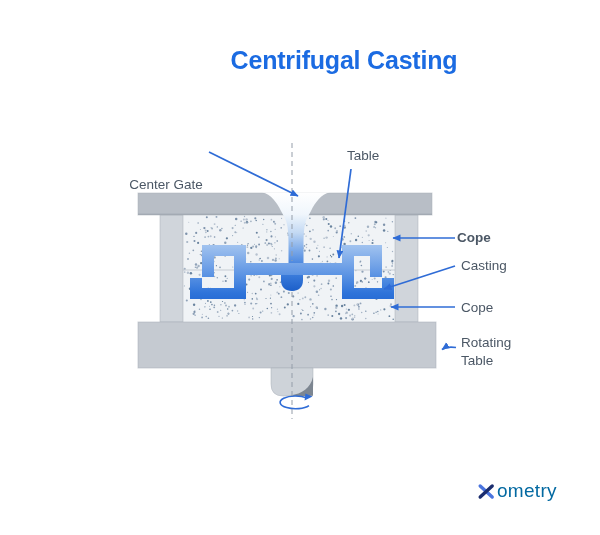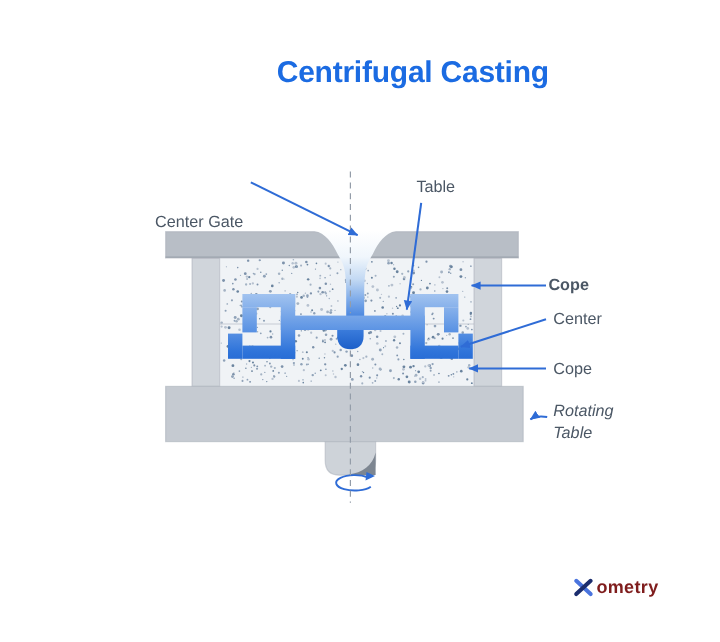--- a/index.html
+++ b/index.html
@@ -7,23 +7,23 @@
          font-family:"Liberation Sans", sans-serif;}
   .title{position:absolute;top:46px;left:0;width:100%;text-align:center;
          font-size:25px;font-weight:700;letter-spacing:-0.2px;color:#1b6be2;padding-left:44px;}
   .svgwrap{position:absolute;left:0;top:0;width:600px;height:535px;}
   .lbl{position:absolute;font-size:13.5px;color:#4b5765;line-height:1.3;white-space:pre-line;}
   .lbl-center-gate{left:127px;top:136px;width:78px;text-align:center;margin-top:40px;}
   .lbl-runner{left:347px;top:147px;}
   .lbl-cope{left:457px;top:229px;font-weight:bold;}
   .lbl-casting{left:461px;top:257px;}
   .lbl-drag{left:461px;top:299px;}
-  .lbl-rotating-table{left:461px;top:334px;font-style:italic;}
+  .lbl-rotating-table{left:461px;top:334px;}
   .logo{position:absolute;left:477px;top:480px;display:flex;align-items:center;gap:1px;}
-  .logo-rest{font-size:15px;font-weight:700;letter-spacing:0.3px;color:#7f1d1d;}
+  .logo-rest{font-size:19px;font-weight:400;letter-spacing:0.3px;color:#0369a1;}
 </style>
 </head>
 <body>
 
 <div class="stage">
 
   <div class="title">Centrifugal Casting</div>
 
   <svg class="svgwrap" width="600" height="535" viewBox="0 0 600 535" xmlns="http://www.w3.org/2000/svg">
     <defs>
@@ -664,21 +664,21 @@
       <path d="M 455,238 L 393,238" marker-end="url(#arr)"></path>
       <path d="M 455,266 L 384,289" marker-end="url(#arr)"></path>
       <path d="M 455,307 L 391,307" marker-end="url(#arr)"></path>
       <path d="M 456,347.5 Q 447,346 442,349.5" marker-end="url(#arr)"></path>
     </g>
   </svg>
 
   <div class="lbl lbl-center-gate">Center Gate</div>
   <div class="lbl lbl-runner">Table</div>
   <div class="lbl lbl-cope">Cope</div>
-  <div class="lbl lbl-casting">Center</div>
+  <div class="lbl lbl-casting">Casting</div>
   <div class="lbl lbl-drag">Cope</div>
   <div class="lbl lbl-rotating-table">Rotating
 Table</div>
 
   <div class="logo">
     <svg width="19" height="18" viewBox="0 0 19 18">
       <path d="M3.2,4 L15.2,15" stroke="#4a74de" stroke-width="3.4" stroke-linecap="round" fill="none"></path>
       <path d="M15.2,4 L3.2,15" stroke="#1b2d6e" stroke-width="3.4" stroke-linecap="round" fill="none"></path>
     </svg>
     <span class="logo-rest">ometry</span>

